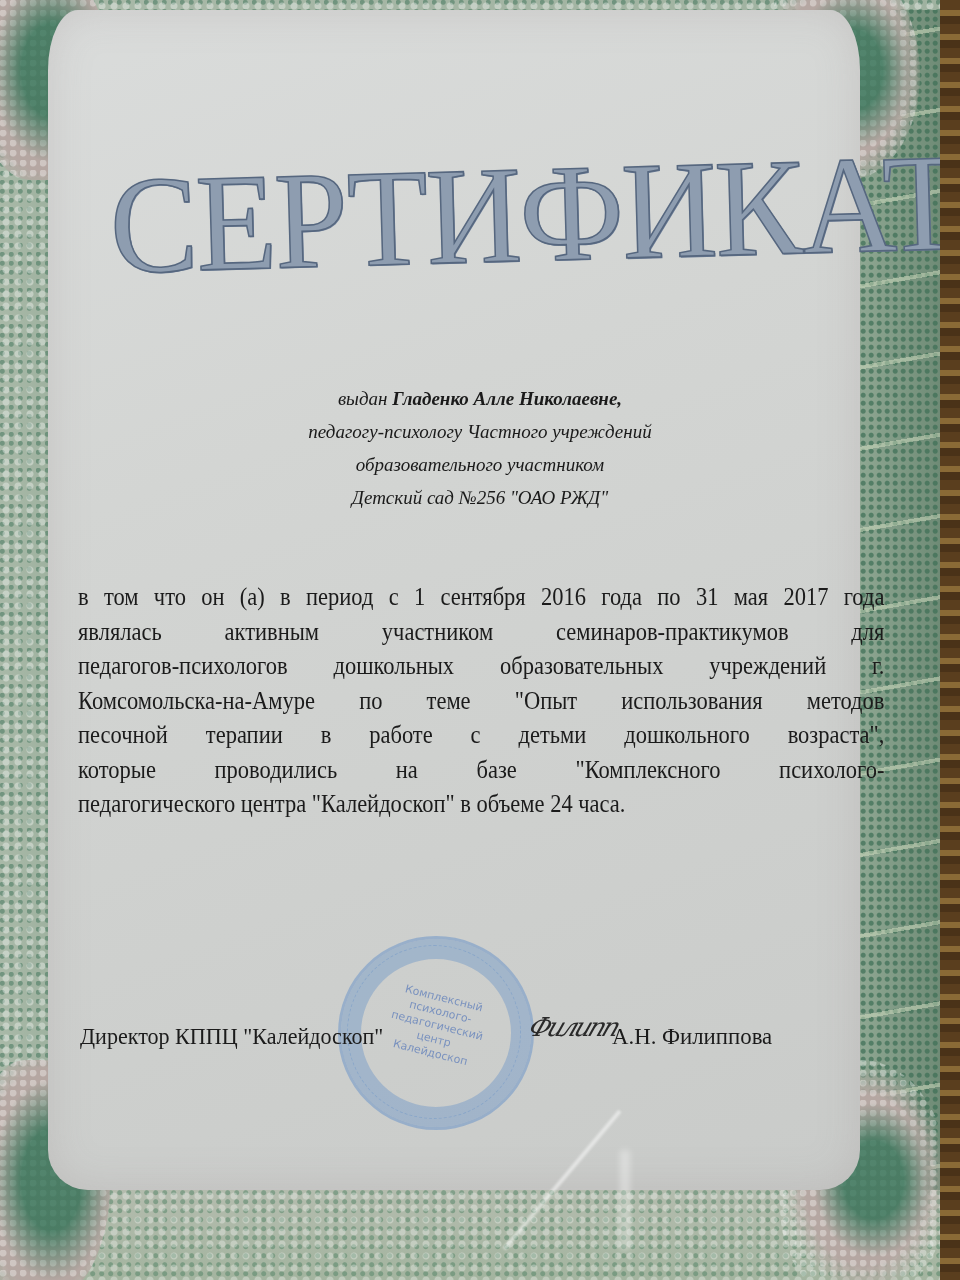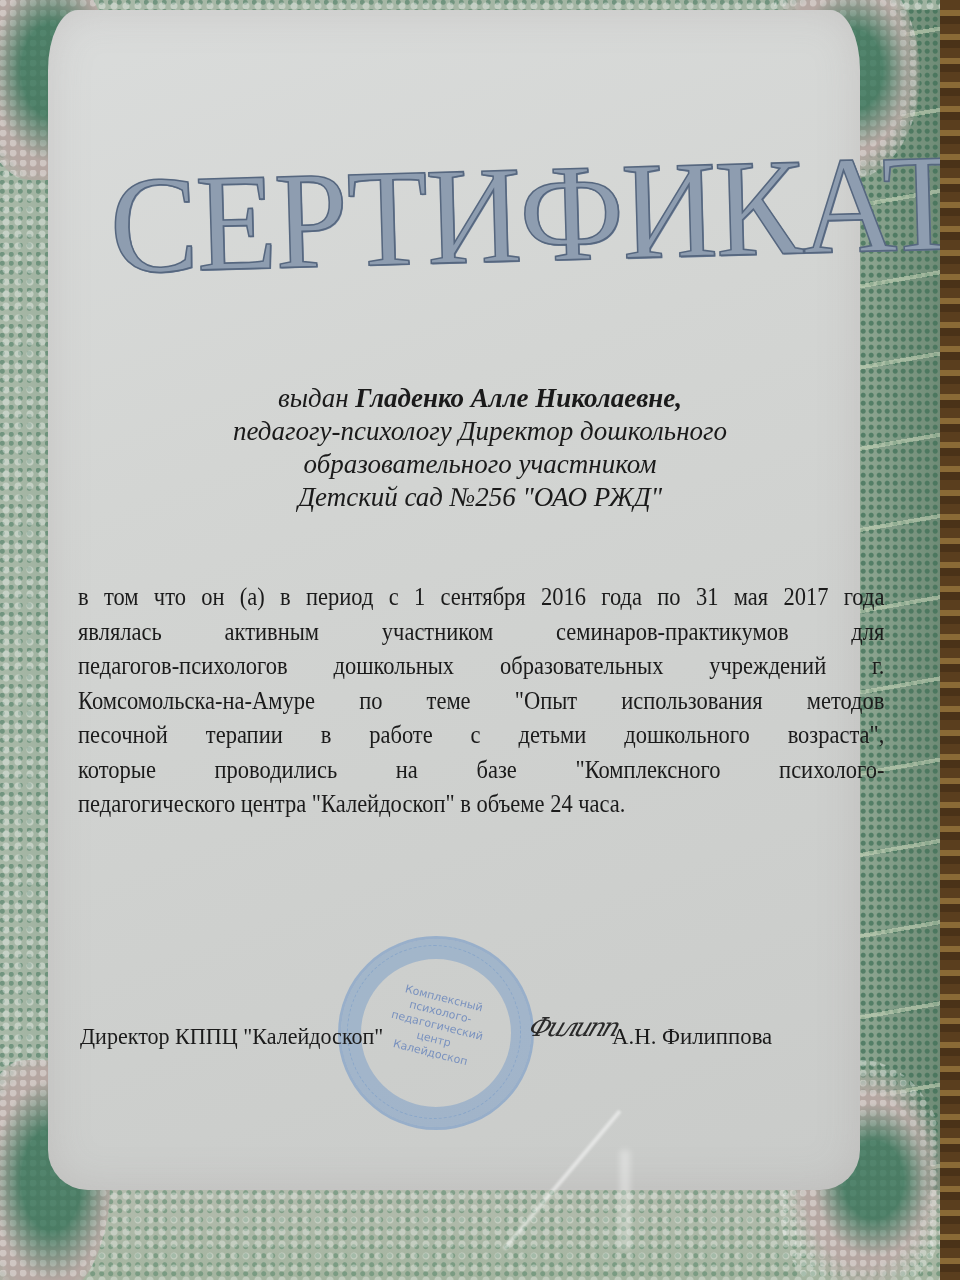--- a/index.html
+++ b/index.html
@@ -65,21 +65,21 @@
     font-size: 132px; line-height: 130px; letter-spacing: -2px;
     color: #8e9db0;
     text-shadow: 0 0 1px #4f627e, 1px 1px 0 #6d7e98;
     transform: rotate(-1.6deg) scaleY(1.05);
     transform-origin: left top;
     white-space: nowrap;
     -webkit-text-stroke: 1.5px #56677f;
   }
   .recipient {
     position: absolute; left: 150px; top: 382px; width: 660px;
-    text-align: center; font-style: italic; font-size: 27px; line-height: 33px;
+    text-align: center; font-style: italic; font-size: 19px; line-height: 33px;
     color: #1a1a1a;
   }
   .recipient .name { font-weight: bold; }
   .body {
     position: absolute; left: 78px; top: 580px; width: 808px;
     font-family: "Liberation Serif", serif;
     font-size: 25px; line-height: 34.5px; color: #1b1b1b;
     text-align: justify; text-align-last: left;
     transform: scaleX(0.90); transform-origin: left top;
     width: 896px;
@@ -142,21 +142,21 @@
   <div class="corner br"></div>
 
   <div class="paper"></div>
 
   <div class="title">СЕРТИФИКАТ</div>
 
   <div class="recipient">
     <div>
       <span>выдан </span><span class="name">Гладенко Алле Николаевне,</span>
     </div>
-    <div>педагогу-психологу Директор дошкольного</div>
+    <div>педагогу-психологу Частного учреждений</div>
     <div>образовательного участником</div>
     <div>Детский сад №256 "ОАО РЖД"</div>
   </div>
 
   <div class="body">
     <span class="line">в том что он (а) в период с 1 сентября 2016 года по 31 мая 2017 года</span>
     <span class="line">являлась активным участником семинаров-практикумов для</span>
     <span class="line">педагогов-психологов дошкольных образовательных учреждений г.</span>
     <span class="line">Комсомольска-на-Амуре по теме "Опыт использования методов</span>
     <span class="line">песочной терапии в работе с детьми дошкольного возраста",</span>

